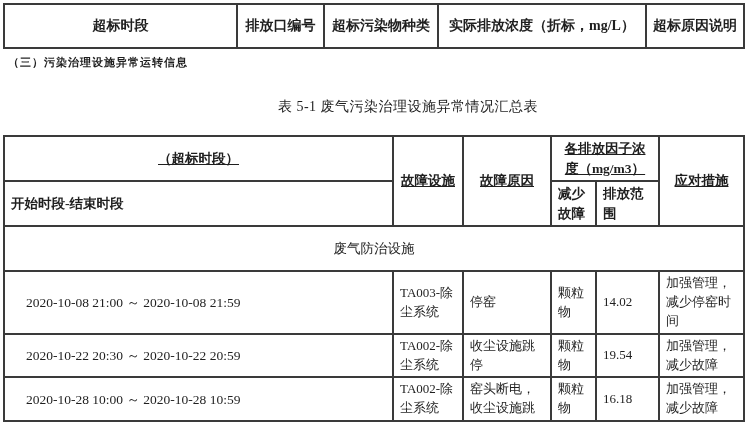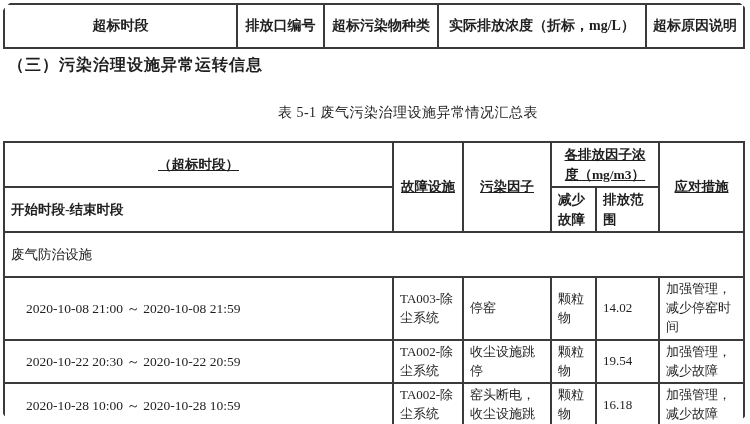--- a/index.html
+++ b/index.html
@@ -8,21 +8,20 @@
     background: #ffffff;
     font-family: "Liberation Serif", "DejaVu Serif", serif;
     color: #1f1f1f;
   }
   .page {
     position: relative;
     width: 750px;
     height: 424px;
     background: #ffffff;
     overflow: hidden;
-    border-radius: 21px;
   }
   table {
     border-collapse: collapse;
     table-layout: fixed;
   }
   td {
     border: 2px solid #3a3a3a;
     font-size: 13px;
     line-height: 1.45;
     vertical-align: middle;
@@ -36,21 +35,21 @@
     margin: 3px 0 0 3px;
   }
   .t-top td {
     height: 38px;
     text-align: center;
     font-weight: bold;
     font-size: 14px;
   }
   .section-heading {
     margin: 6px 0 0 8px;
-    font-size: 16px;
+    font-size: 11px;
     font-weight: bold;
     letter-spacing: 1px;
   }
   .table-title {
     margin-top: 28px;
     text-align: center;
     position: relative;
     left: 33px;
     font-size: 14px;
     letter-spacing: 0.5px;
@@ -61,21 +60,21 @@
     margin: 19px 0 0 3px;
   }
   .t-main .hdr td {
     font-weight: bold;
     font-size: 13.5px;
   }
   .c { text-align: center; }
   .l { text-align: left; }
   .row-a { height: 36px; text-decoration: underline; }
   .row-b { height: 43px; }
-  .row-cat td { height: 39px; text-align: left; font-size: 13.5px; }
+  .row-cat td { height: 39px; text-align: center; font-size: 13.5px; }
   .row-1 { height: 60px; }
   .row-2 { height: 42px; }
   .row-3 { height: 41px; }
   .period-cell { font-size: 13.5px; padding-left: 21px; }
 </style>
 </head>
 <body>
 
 <div class="page">
 
@@ -108,21 +107,21 @@
         <col style="width:70px">
         <col style="width:88px">
       <col style="width:45px">
         <col style="width:63px">
         <col style="width:85px">
     </colgroup>
     <tbody>
       <tr class="hdr row-a">
         <td class="c">（超标时段）</td>
         <td class="c" rowspan="2">故障设施</td>
-        <td class="c" rowspan="2">污染因子</td>
+        <td class="c" rowspan="2">故障原因</td>
         <td class="c" colspan="2">各排放因子浓度（mg/m3）</td>
         <td class="c" rowspan="2">应对措施</td>
       </tr>
       <tr class="hdr row-b">
         <td class="l">开始时段-结束时段</td>
         <td class="l">减少故障</td>
         <td class="l">排放范围</td>
       </tr>
       <tr class="row-cat">
         <td colspan="6">废气防治设施</td>

